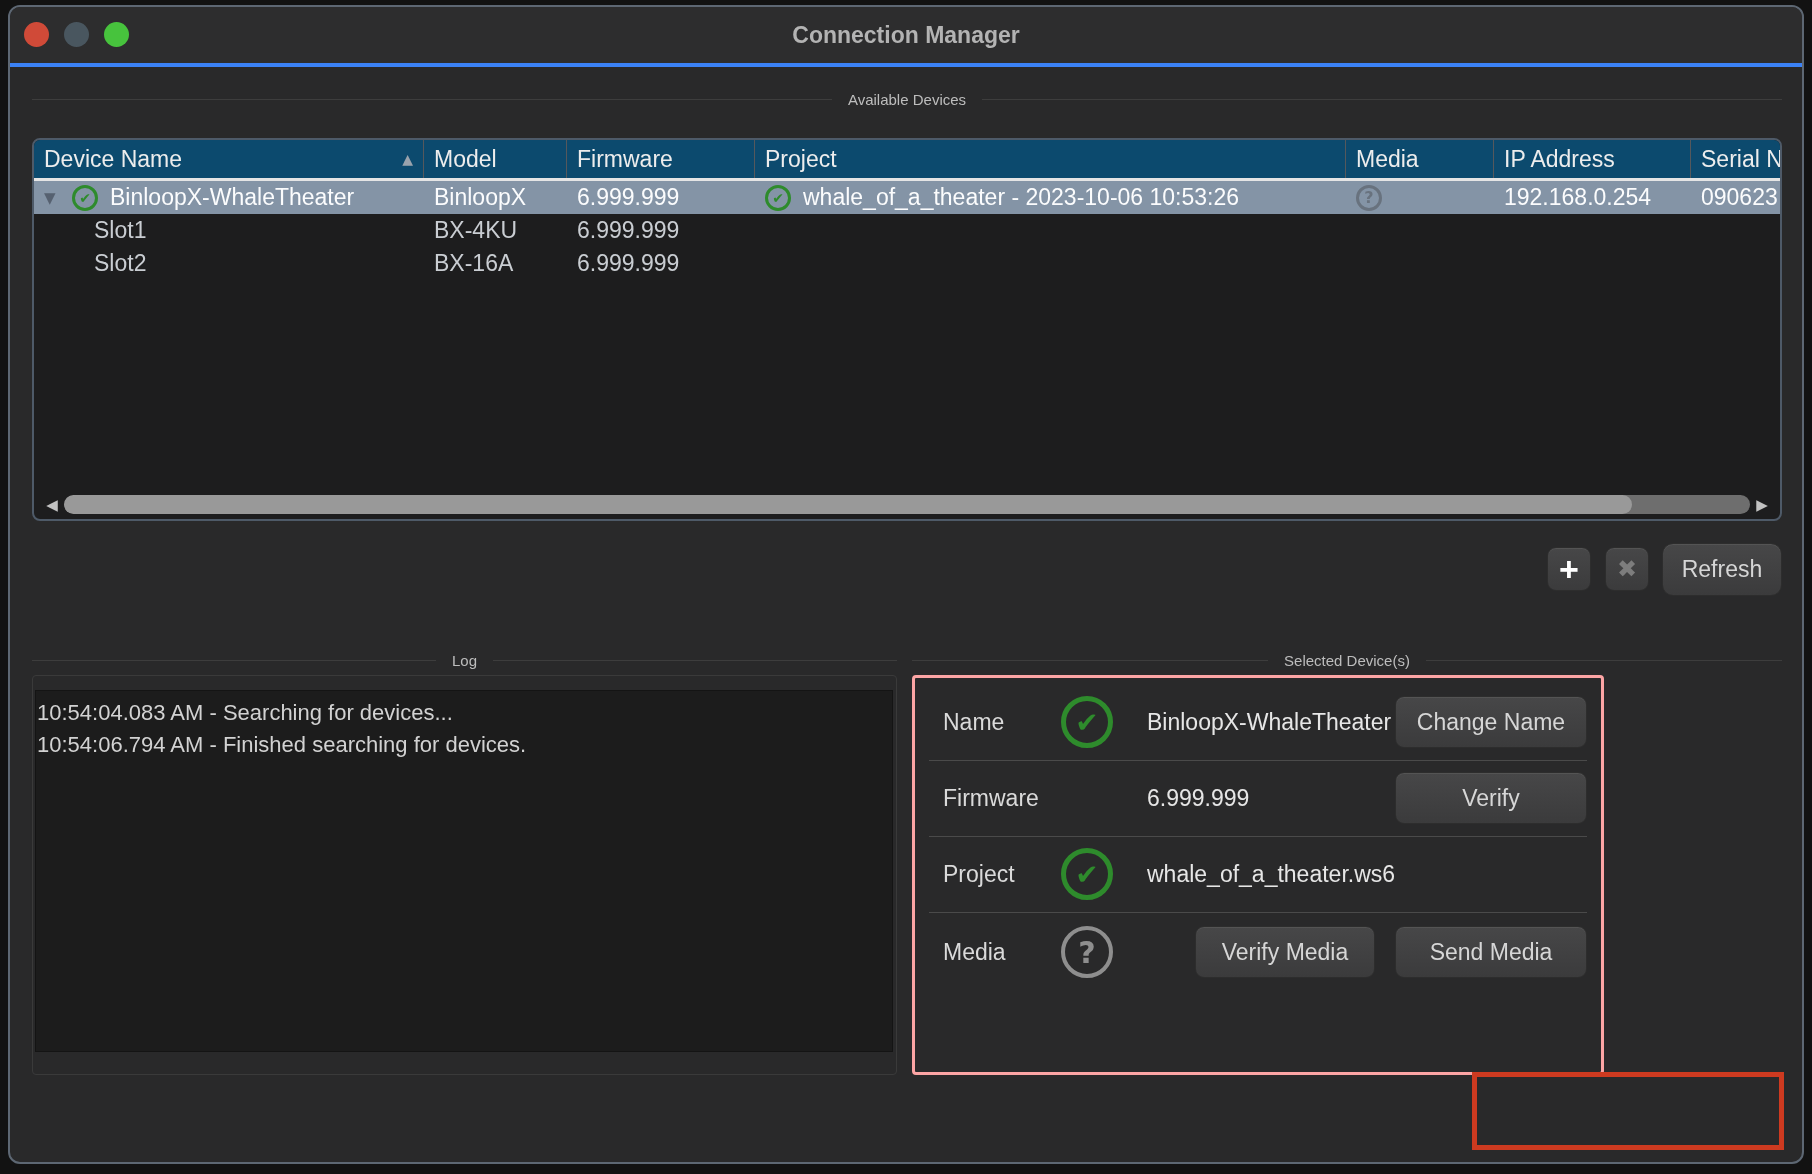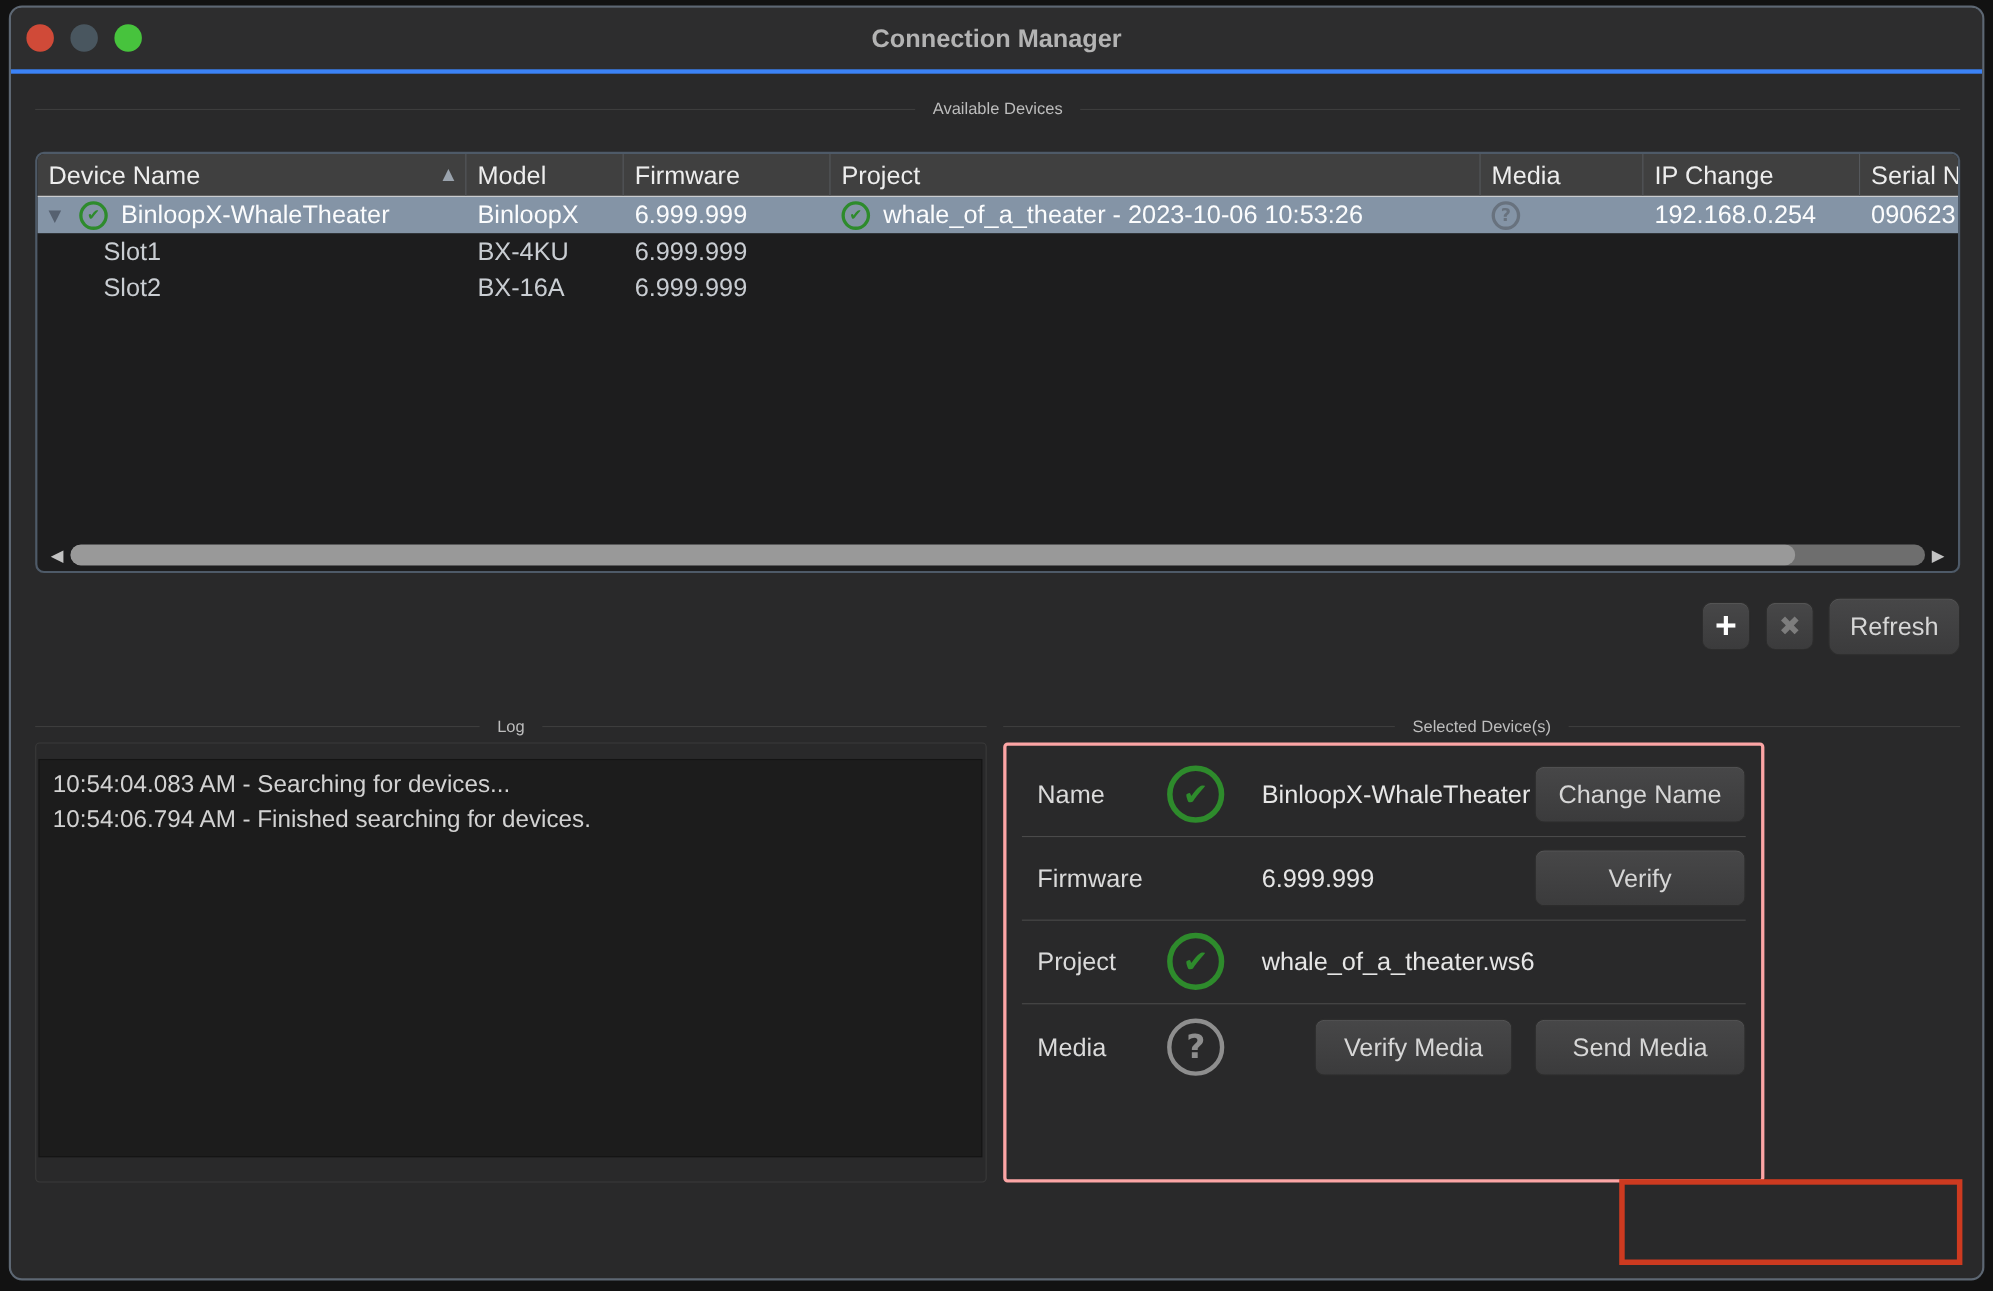--- a/index.html
+++ b/index.html
@@ -12,21 +12,21 @@
   .light{position:absolute;top:15px;width:25px;height:25px;border-radius:50%;}
   .light.red{left:14px;background:#d04a38;}
   .light.gray{left:54px;background:#49565f;}
   .light.green{left:94px;background:#47c33d;}
   
   .legend{position:absolute;display:flex;align-items:center;gap:16px;color:#bdbdbd;font-size:15px;text-align:right;}
   .legend .line{flex:1;height:1px;background:#3d3d3d;}
   
   .table{position:absolute;left:22px;top:131px;width:1750px;height:383px;box-sizing:border-box;
     background:#1d1d1e;border:2px solid #4e5a68;border-radius:8px;overflow:hidden;}
-  .thead{display:flex;height:38px;background:#404040;border-bottom:1px solid #e5e5e5;}
+  .thead{display:flex;height:38px;background:#0c4a6e;border-bottom:3px solid #e5e5e5;}
   .th{box-sizing:border-box;padding:0 10px;display:flex;align-items:center;font-size:23px;color:#ededed;
     border-right:1px solid #55585c;white-space:nowrap;overflow:hidden;}
   .c-name{width:390px;}.c-model{width:143px;}.c-fw{width:188px;}.c-proj{width:591px;}
   .c-media{width:148px;}.c-ip{width:197px;}.c-serial{flex:1;border-right:none;}
   .tr{display:flex;height:33px;align-items:center;font-size:23px;color:#c9cdd2;}
   .tr.selected{background:#8494a6;color:#fbfcfd;}
   .td{box-sizing:border-box;padding:0 10px;display:flex;align-items:center;white-space:nowrap;overflow:hidden;height:33px;}
   .indent{padding-left:60px;}
   .disclosure{width:28px;font-family:"DejaVu Sans",sans-serif;font-size:15px;color:#56617000;}
   .tr.selected .disclosure{color:#566170;}
@@ -47,21 +47,21 @@
   
   .btn{position:absolute;box-sizing:border-box;display:flex;align-items:center;justify-content:center;
     background:linear-gradient(#474748,#3b3b3c);border:1px solid #2d2d2d;border-radius:9px;
     box-shadow:inset 0 1px 0 rgba(255,255,255,0.07);color:#d6d6d6;font-size:23px;cursor:pointer;}
   .btn-add{left:1537px;top:540px;width:44px;height:44px;font-size:34px;font-weight:bold;color:#ffffff;}
   .btn-remove{left:1595px;top:540px;width:44px;height:44px;font-size:24px;color:#7d7d7d;font-family:"DejaVu Sans",sans-serif;}
   .btn-refresh{left:1652px;top:536px;width:120px;height:53px;border-radius:11px;}
   
   .log-group{position:absolute;left:22px;top:668px;width:865px;height:400px;border:1px solid #3a3a3a;border-radius:4px;box-sizing:border-box;}
   .log-box{position:absolute;left:2px;top:14px;width:858px;height:362px;box-sizing:border-box;
-    background:#1c1c1c;border:1px solid #141414;padding:6px 12px;overflow:hidden;}
+    background:#1c1c1c;border:1px solid #141414;padding:6px 1px;overflow:hidden;}
   .log-line{font-size:22px;color:#d2d2d2;line-height:32px;white-space:nowrap;}
   
   .sel-group{position:absolute;left:902px;top:668px;width:692px;height:400px;border:3px solid #fca5a5;border-radius:4px;box-sizing:border-box;}
   .sel-row{position:absolute;left:14px;right:14px;display:flex;align-items:center;}
   .sel-row.b{border-bottom:1px solid #4a4a4a;}
   .r1{top:6px;height:76px;}.r2{top:82px;height:76px;}.r3{top:158px;height:76px;}.r4{top:234px;height:80px;}
   .sel-label{width:118px;padding-left:14px;font-size:23px;color:#dadada;flex:none;}
   .sel-icon-slot{width:86px;flex:none;display:flex;align-items:center;}
   .sel-value{font-size:23px;color:#e6e6e6;white-space:nowrap;}
   .sel-btn{position:absolute;top:50%;transform:translateY(-50%);width:192px;height:52px;right:0;}
@@ -91,21 +91,21 @@
   <div class="table">
     <div class="thead">
       <div class="th c-name">
         <span>Device Name</span>
         <span class="sortarrow">▲</span>
       </div>
       <div class="th c-model">Model</div>
       <div class="th c-fw">Firmware</div>
       <div class="th c-proj">Project</div>
       <div class="th c-media">Media</div>
-      <div class="th c-ip">IP Change</div>
+      <div class="th c-ip">IP Address</div>
       <div class="th c-serial">Serial N</div>
     </div>
 
     <div class="tr selected">
       <div class="td c-name">
         <span class="disclosure">▼</span>
         <span class="ck gap">✔</span>
         <span>BinloopX-WhaleTheater</span>
       </div>
       <div class="td c-model">BinloopX</div>

